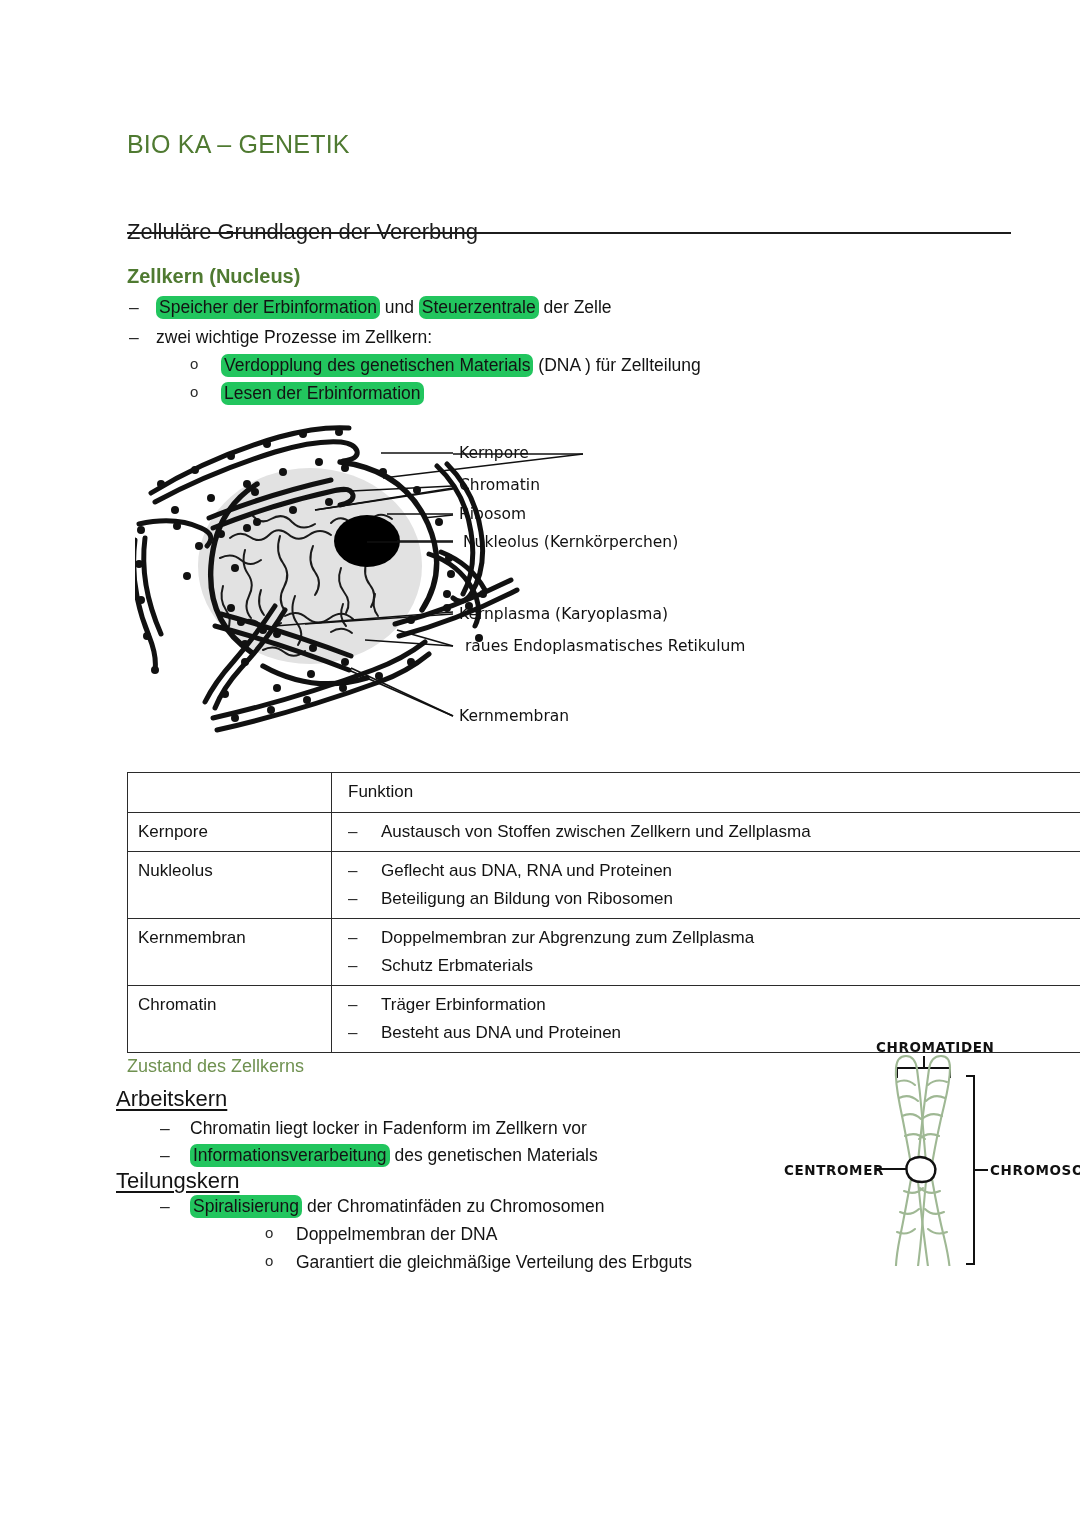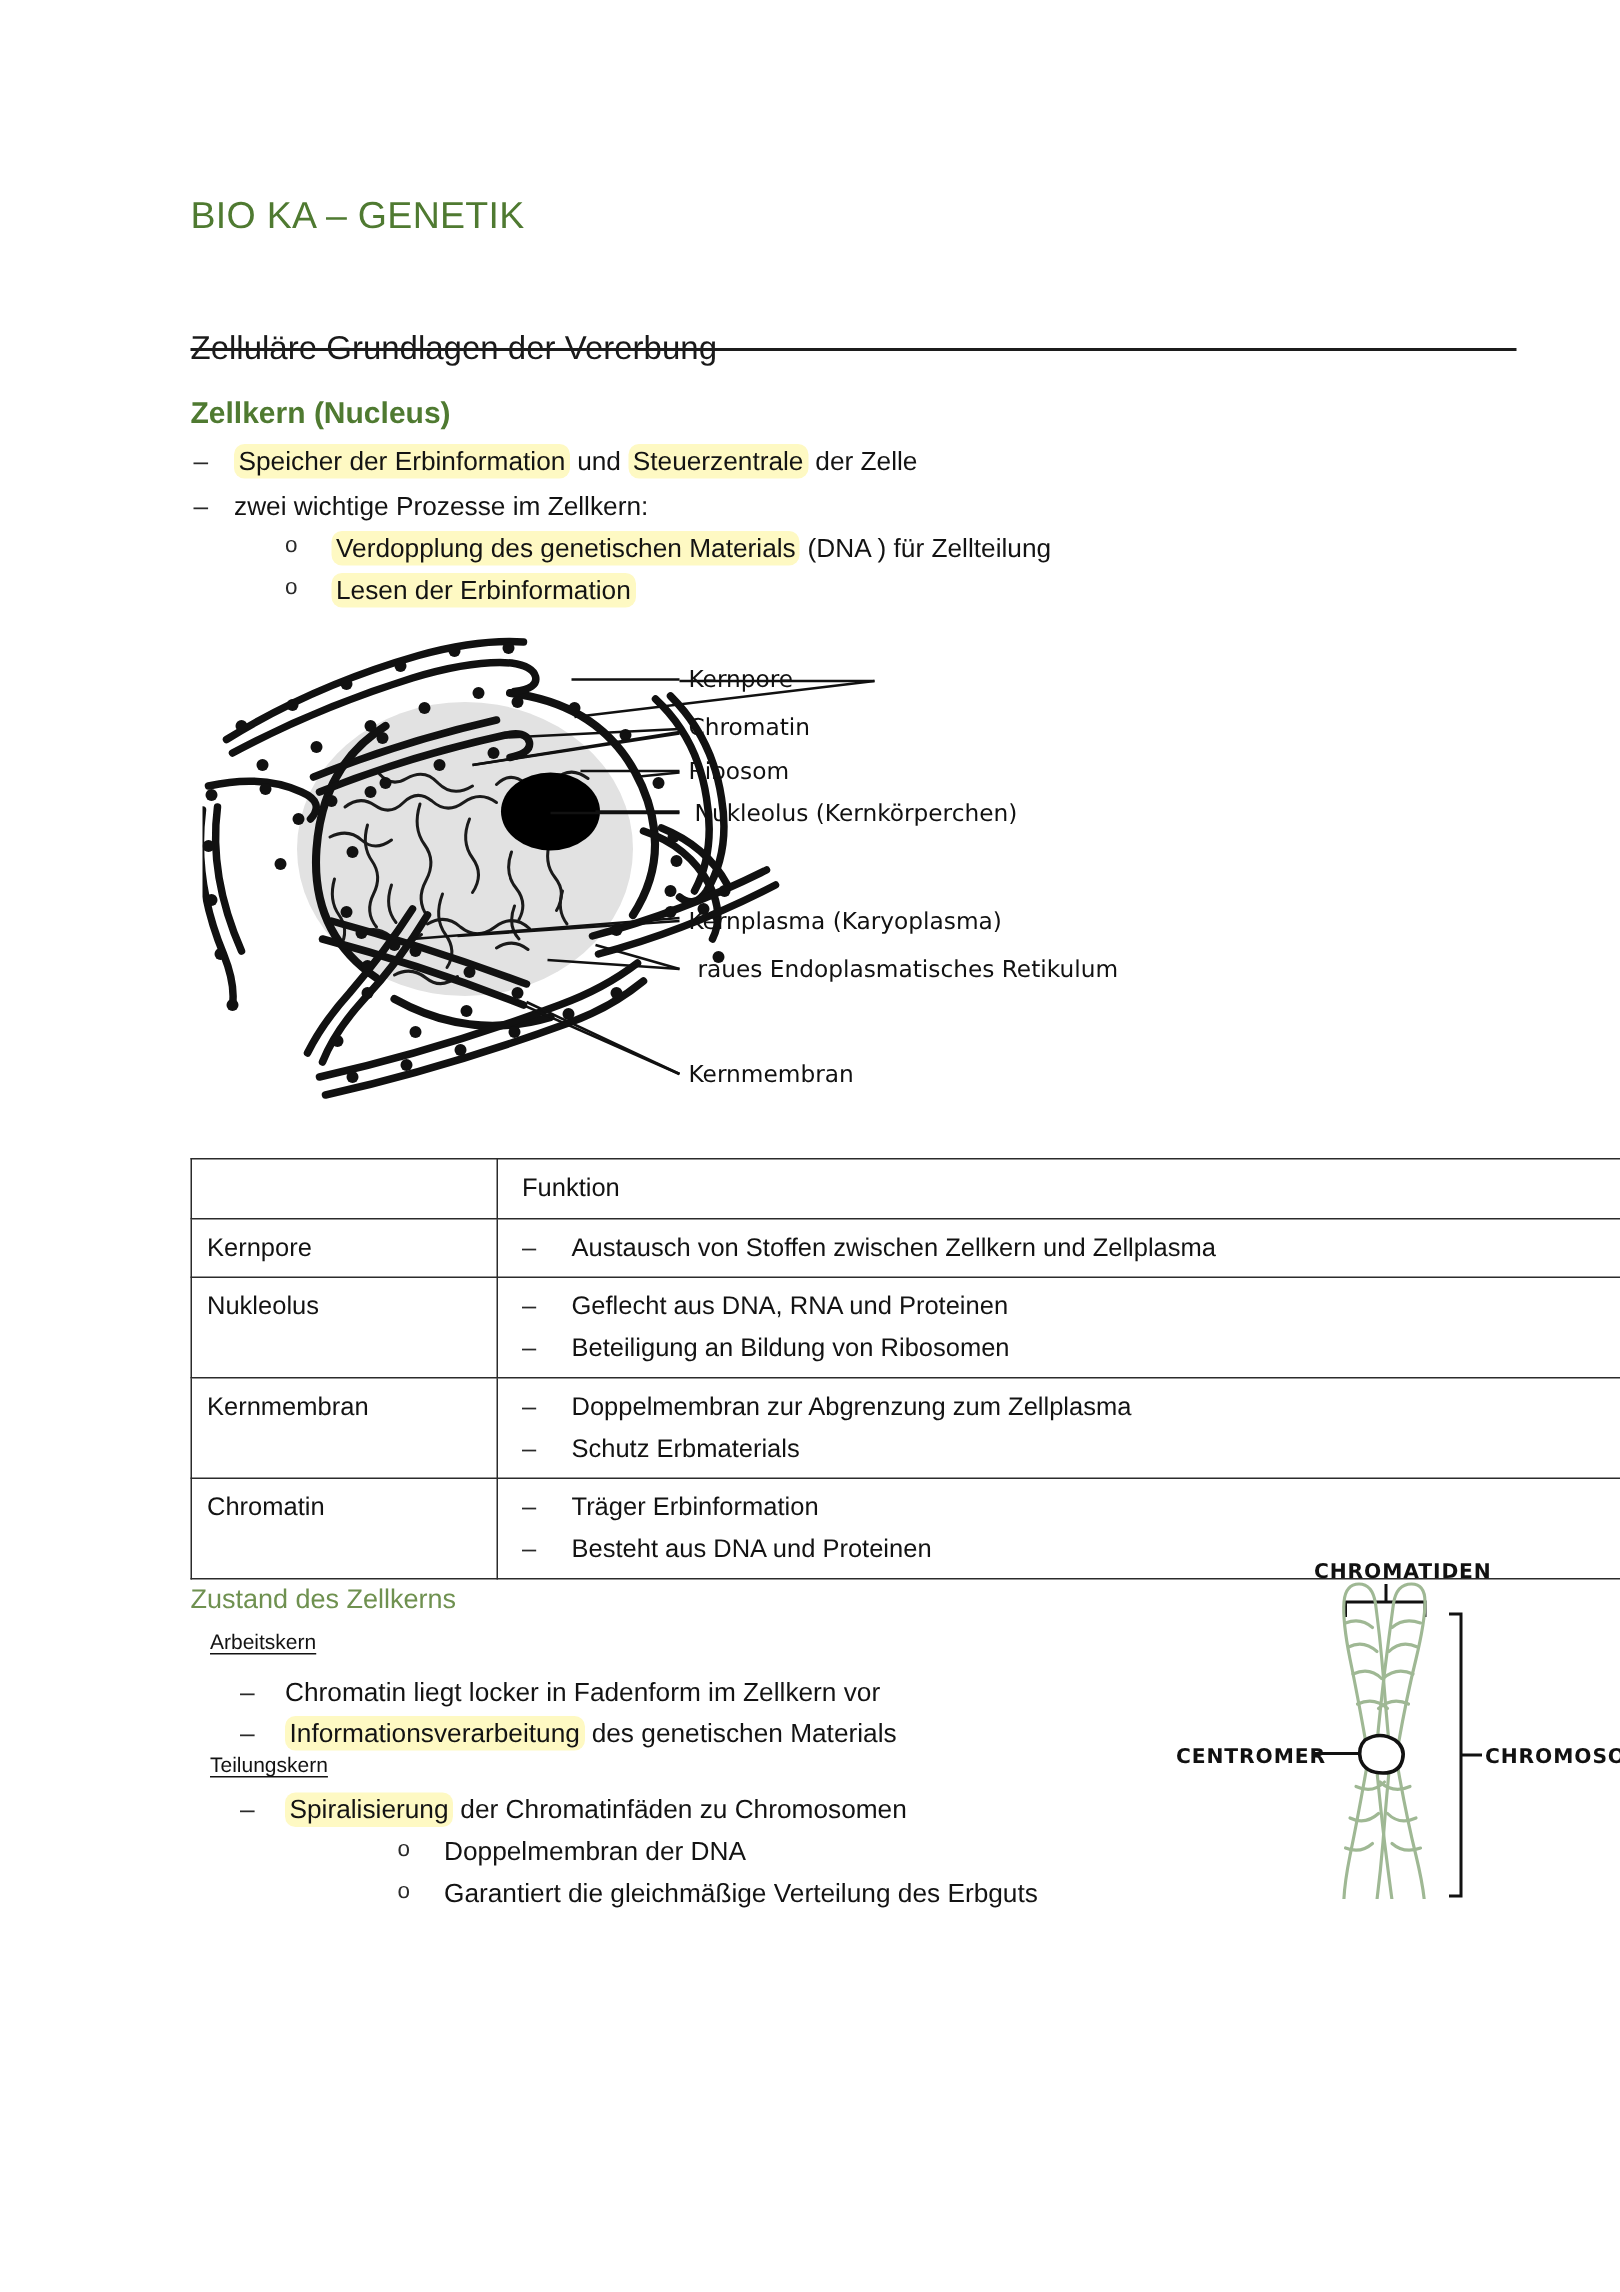--- a/index.html
+++ b/index.html
@@ -78,21 +78,21 @@
   .b-mark {
     position: absolute;
     font-size: 17.5px;
     color: #2a2a2a;
     white-space: nowrap;
   }
   .b-mark.circ {
     font-size: 15px;
   }
   .hl {
-    background: #fef9c3;
+    background: #22c55e;
     padding: 1px 3px 2px 3px;
     border-radius: 7px;
     box-decoration-break: clone;
     -webkit-box-decoration-break: clone;
   }
 
   
   .nucleus-fig {
     position: absolute;
     left: 135px;
@@ -142,22 +142,22 @@
   .zustand-title {
     position: absolute;
     left: 127px;
     top: 1056px;
     font-size: 18px;
     color: #6f9150;
     white-space: nowrap;
   }
   .ul-head {
     position: absolute;
-    left: 140px;
-    font-size: 14px;
+    left: 116px;
+    font-size: 22px;
     color: #131313;
     text-decoration: underline;
     text-underline-offset: 3px;
     white-space: nowrap;
   }
 
   
   .chromo-fig {
     position: absolute;
     left: 784px;

